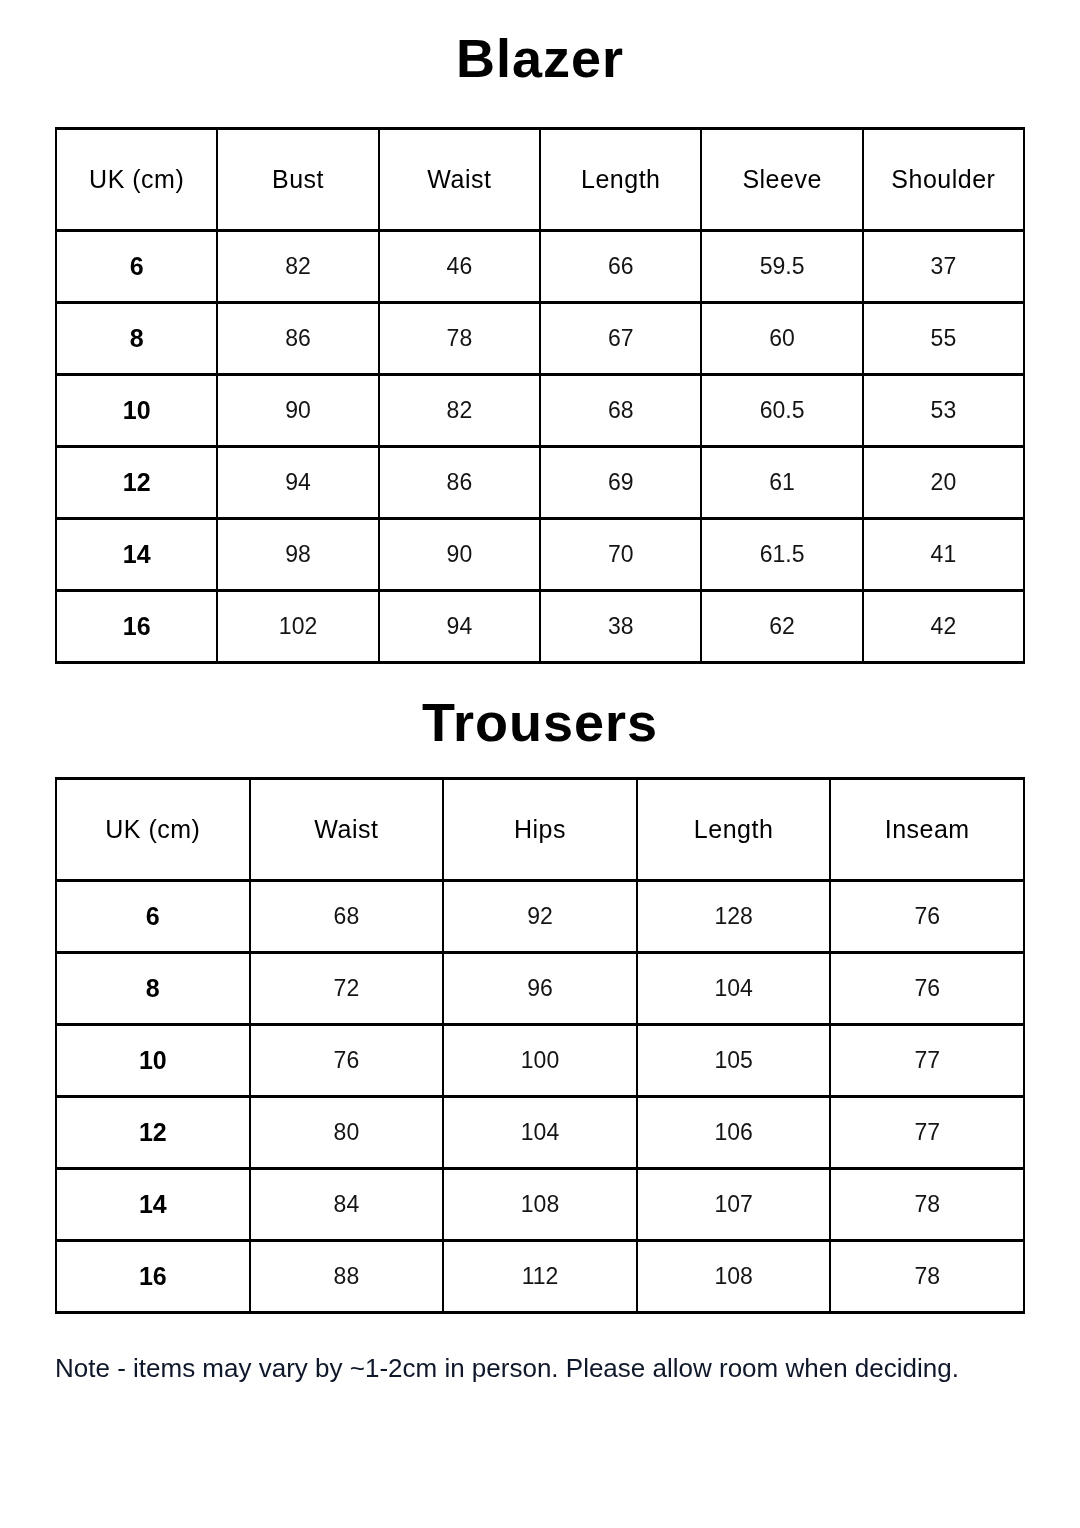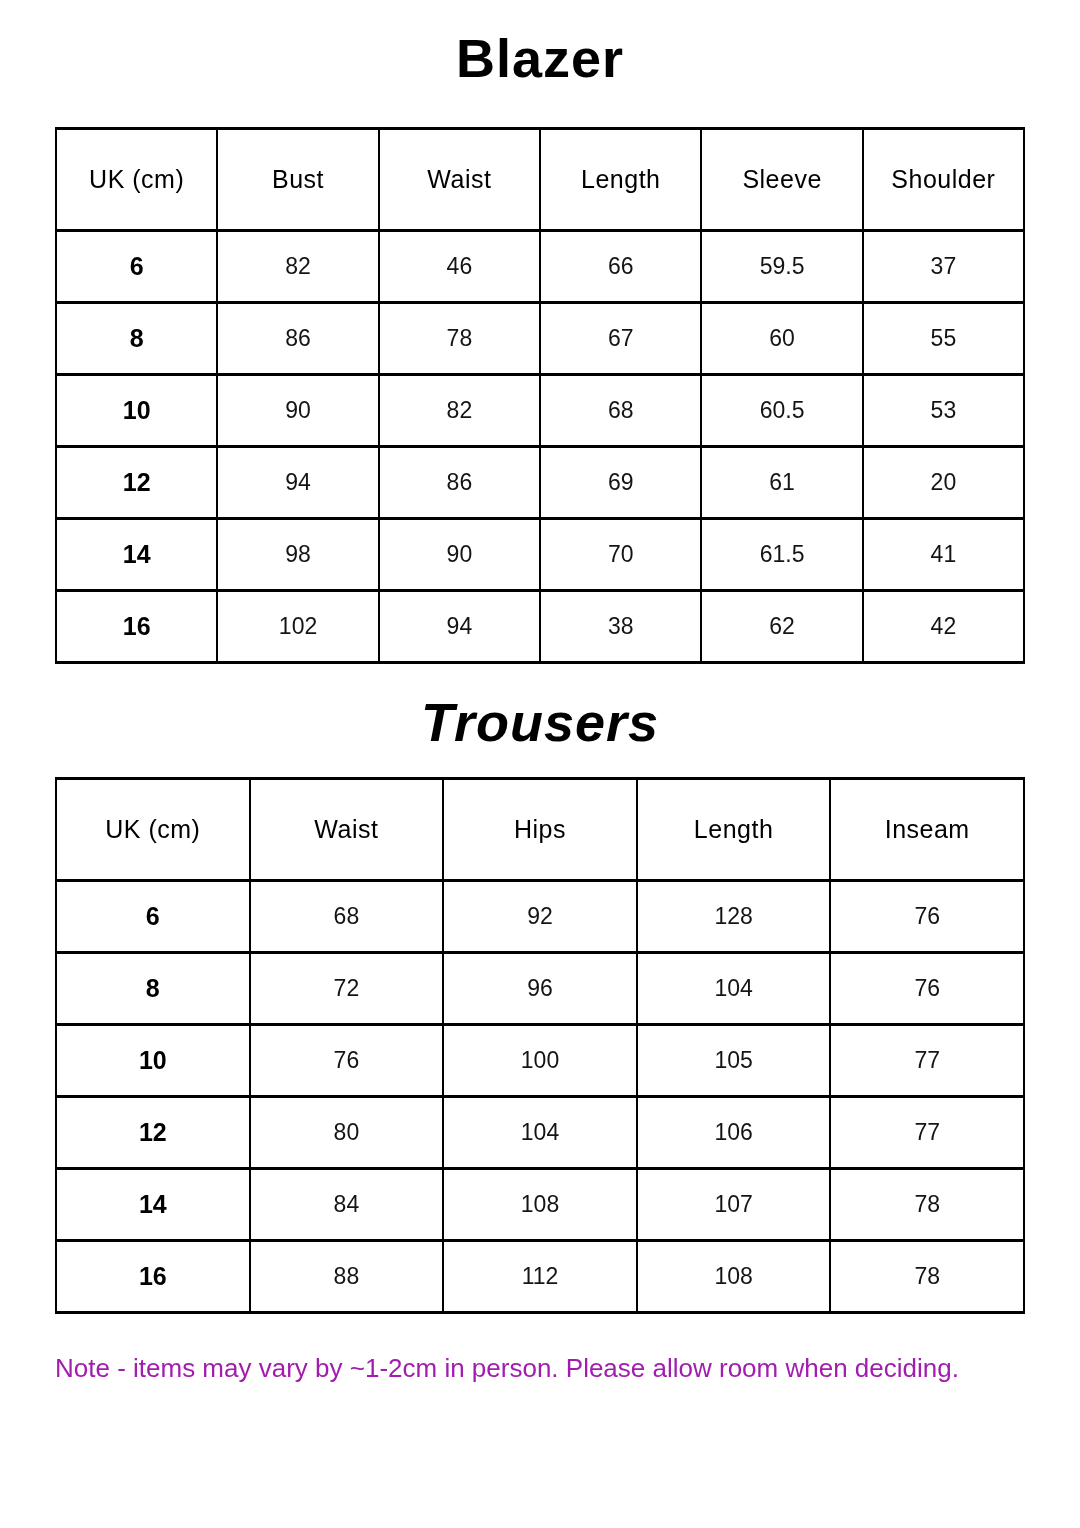--- a/index.html
+++ b/index.html
@@ -26,21 +26,21 @@
   .section-title {
     text-align: center;
     font-size: 54px;
     font-weight: 600;
     letter-spacing: 1px;
     line-height: 1.2;
     color: #000000;
   }
 
   .title-blazer   { margin: 26px 0 36px; }
-  .title-trousers { margin: 26px 0 22px; font-style: italic; }
+  .title-trousers { margin: 26px 0 22px; }
 
   table.size-table {
     border-collapse: collapse;
     table-layout: fixed;
     width: 970px;
     margin: 0 auto;
   }
 
   table.size-table th,
   table.size-table td {
@@ -73,21 +73,21 @@
   }
 
   .notes {
     margin-top: 36px;
   }
 
   .note-regular {
     font-size: 26px;
     font-weight: 400;
     line-height: 1.45;
-    color: #a21caf;
+    color: #0f172a;
   }
 
   .note-bold {
     margin-top: 28px;
     font-size: 26px;
     font-weight: 700;
     line-height: 1.5;
     max-width: 970px;
     color: #000000;
   }

